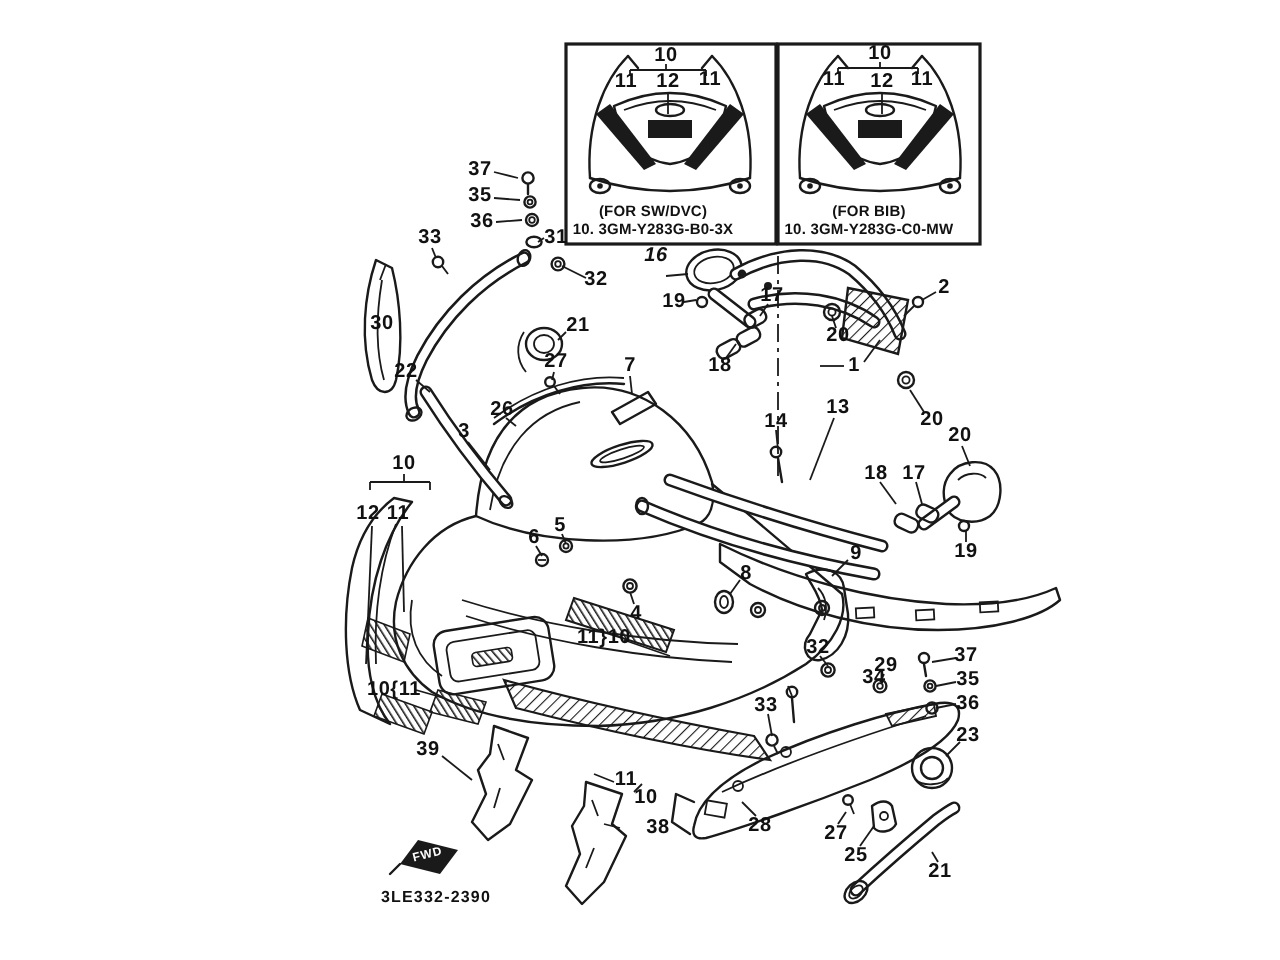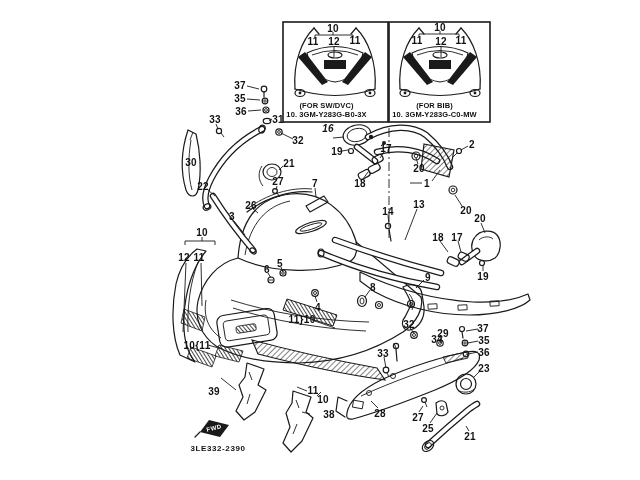--- a/index.html
+++ b/index.html
@@ -378,21 +378,21 @@
       <div class="callout" style="left: 383px; top: 353px;">33</div>
       <div class="callout" style="left: 443px; top: 333px;">29</div>
       <div class="callout" style="left: 483px; top: 328px;">37</div>
       <div class="callout" style="left: 484px; top: 340px;">35</div>
       <div class="callout" style="left: 484px; top: 352px;">36</div>
       <div class="callout" style="left: 484px; top: 368px;">23</div>
       <div class="callout" style="left: 380px; top: 413px;">28</div>
       <div class="callout" style="left: 418px; top: 417px;">27</div>
       <div class="callout" style="left: 428px; top: 428px;">25</div>
       <div class="callout" style="left: 470px; top: 436px;">21</div>
-      <div class="callout" style="left: 214px; top: 375px; margin-top: 16px;">39</div>
+      <div class="callout" style="left: 214px; top: 375px;">39</div>
       <div class="callout" style="left: 317px; top: 414px; padding-left: 24px;">38</div>
       <div class="callout" style="left: 313px; top: 390px;">11</div>
       <div class="callout" style="left: 323px; top: 399px;">10</div>
       <div class="callout" style="left: 333px; top: 28px;">10</div>
       <div class="callout" style="left: 313px; top: 41px;">11</div>
       <div class="callout" style="left: 334px; top: 41px;">12</div>
       <div class="callout" style="left: 355px; top: 40px;">11</div>
       <div class="callout" style="left: 440px; top: 27px;">10</div>
       <div class="callout" style="left: 417px; top: 40px;">11</div>
       <div class="callout" style="left: 441px; top: 41px;">12</div>

